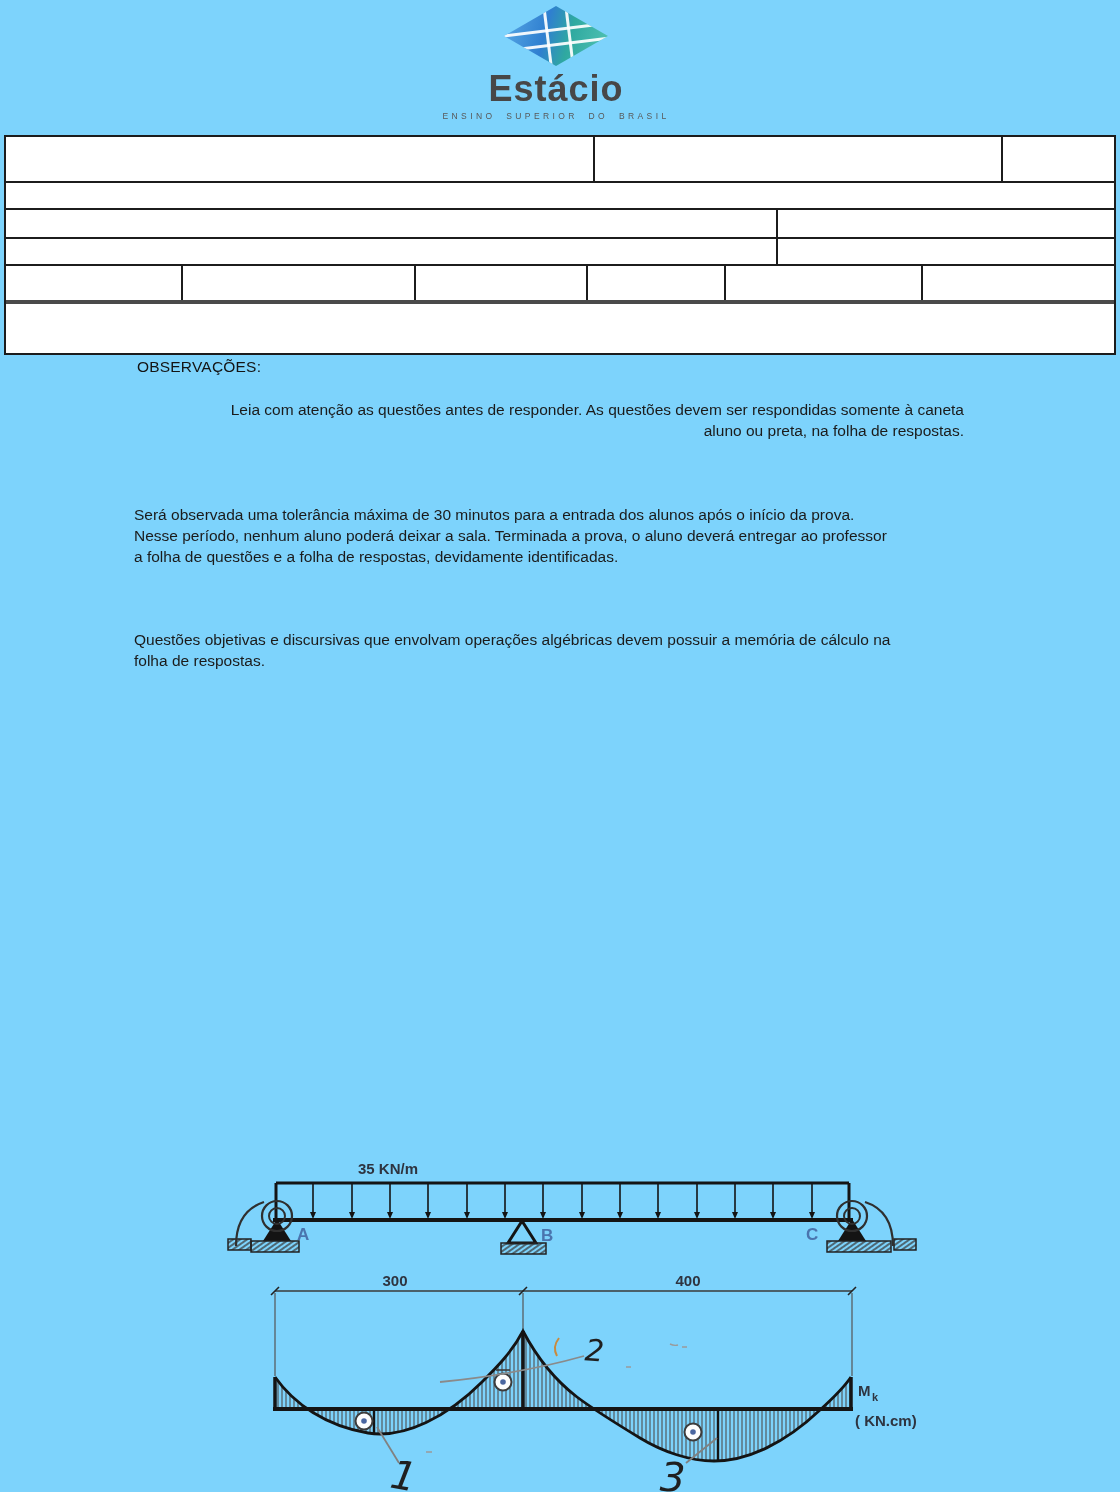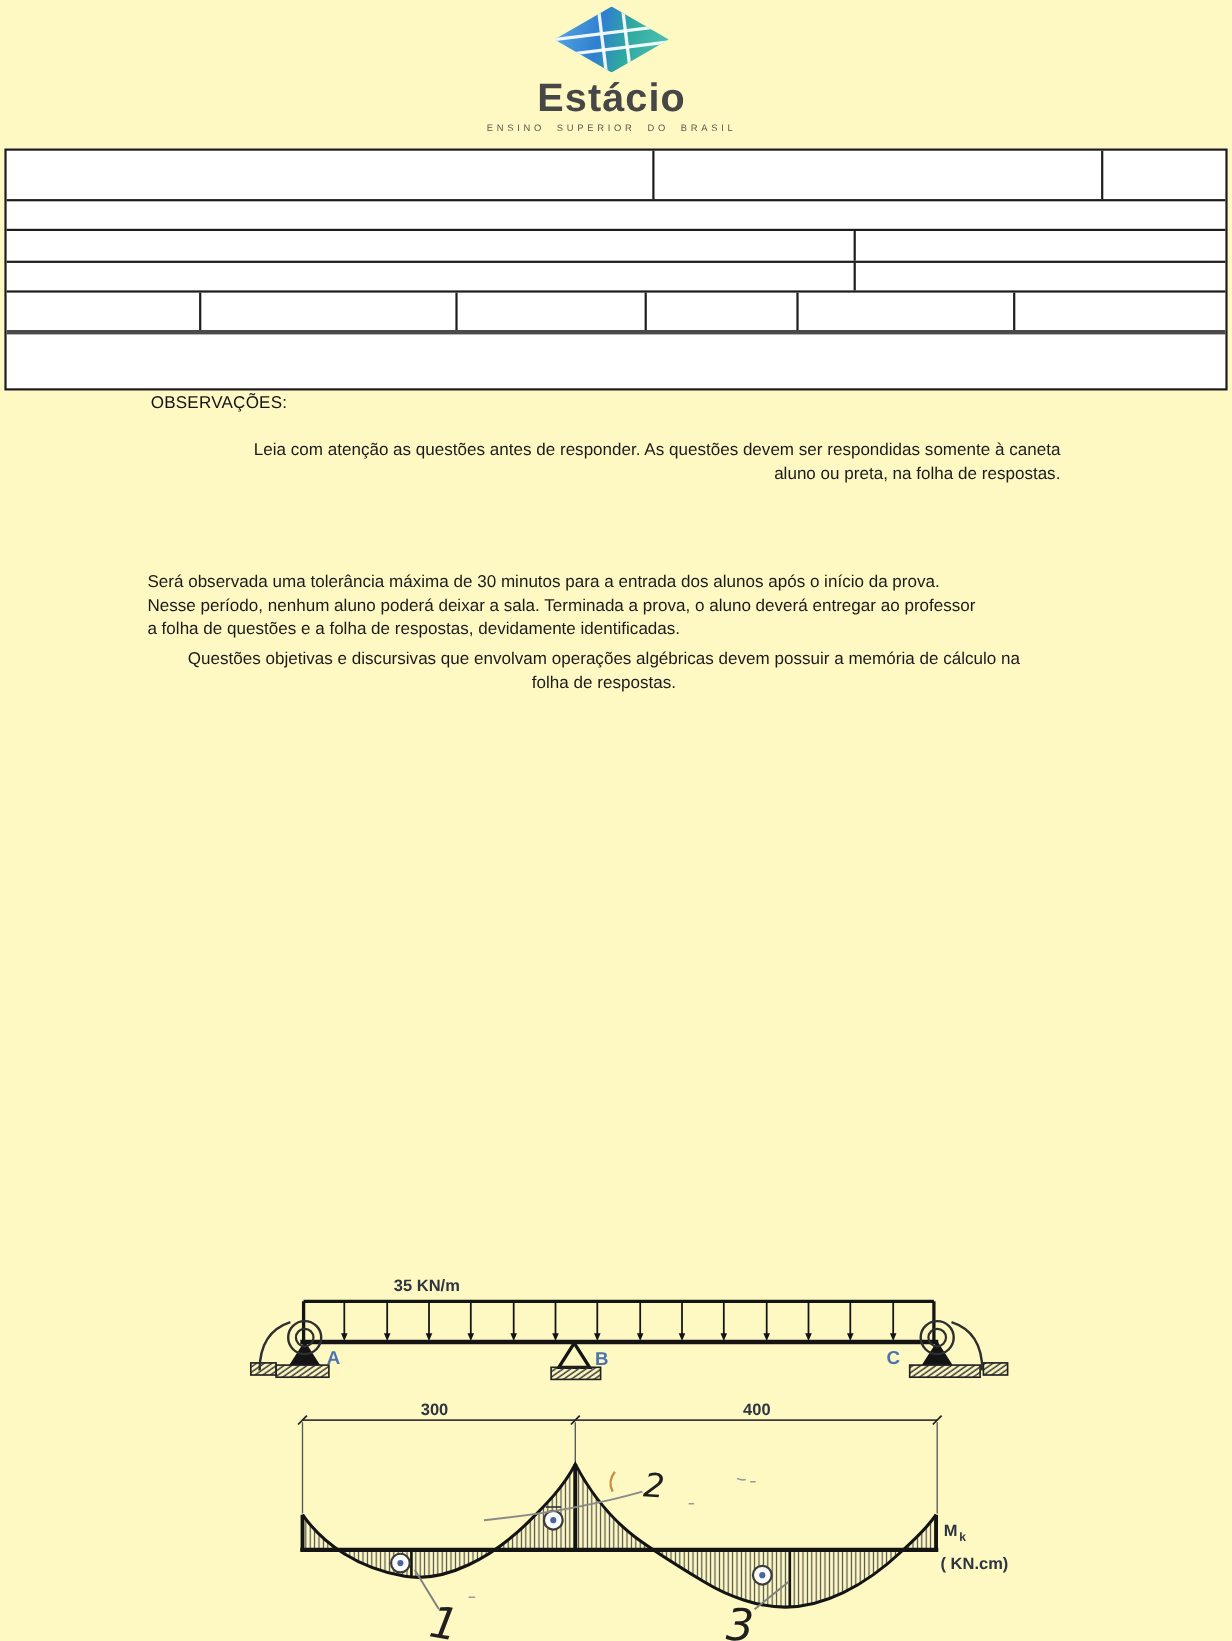--- a/index.html
+++ b/index.html
@@ -1,18 +1,18 @@
 <!DOCTYPE html>
 <html><head>
 <meta charset="utf-8">
 <style>
   * { margin:0; padding:0; box-sizing:border-box; }
   html,body { width:1120px; height:1492px; background:#ffffff; overflow:hidden;
               font-family:"Liberation Sans", sans-serif; }
-  .page { position:relative; width:1120px; height:1492px; background:#fef9c3; }
+  .page { position:relative; width:1120px; height:1492px; background:#7dd3fc; }
 
   
   .logo-block { position:absolute; left:0; top:6px; width:1112px; text-align:center; }
   .diamond-wrap { position:relative; width:104px; height:60px; margin:0 auto; }
   .diamond { position:absolute; left:0; top:0; width:104px; height:60px;
              clip-path:polygon(50% 0, 100% 50%, 50% 100%, 0 50%);
              background:linear-gradient(105deg,#5aaae6 0%,#2f7fd0 40%,#2fa9a0 62%,#54c4b4 100%); }
   .diamond .gl { position:absolute; background:rgba(255,255,255,.92); }
   .diamond .gl.h { left:-10%; width:120%; height:3px; transform:rotate(-7deg); }
   .diamond .gl.v { top:-10%; height:120%; width:3px; transform:rotate(-7deg); }
@@ -88,27 +88,27 @@
     </div>
   </div>
 
   <div class="obs-heading">OBSERVAÇÕES:</div>
 
   <div class="para" style="top:399px;text-align:right;">
     <div>Leia com atenção as questões antes de responder. As questões devem ser respondidas somente à caneta</div>
     <div>aluno ou preta, na folha de respostas.</div>
   </div>
 
-  <div class="para" style="top:519px;">
+  <div class="para" style="top:504px;">
     <div>Será observada uma tolerância máxima de 30 minutos para a entrada dos alunos após o início da prova.</div>
     <div>Nesse período, nenhum aluno poderá deixar a sala. Terminada a prova, o aluno deverá entregar ao professor</div>
     <div>a folha de questões e a folha de respostas, devidamente identificadas.</div>
   </div>
 
-  <div class="para" style="top:589px;text-align:center;">
+  <div class="para" style="top:629px;">
     <div>Questões objetivas e discursivas que envolvam operações algébricas devem possuir a memória de cálculo na</div>
     <div>folha de respostas.</div>
   </div>
 
 
   <svg class="figure" viewBox="215 1148 730 344">
     <defs>
       <pattern id="vhatch" width="4" height="8" patternUnits="userSpaceOnUse">
         <line x1="2" y1="0" x2="2" y2="8" stroke="#4d4d4d" stroke-width="1.1"></line>
       </pattern>

